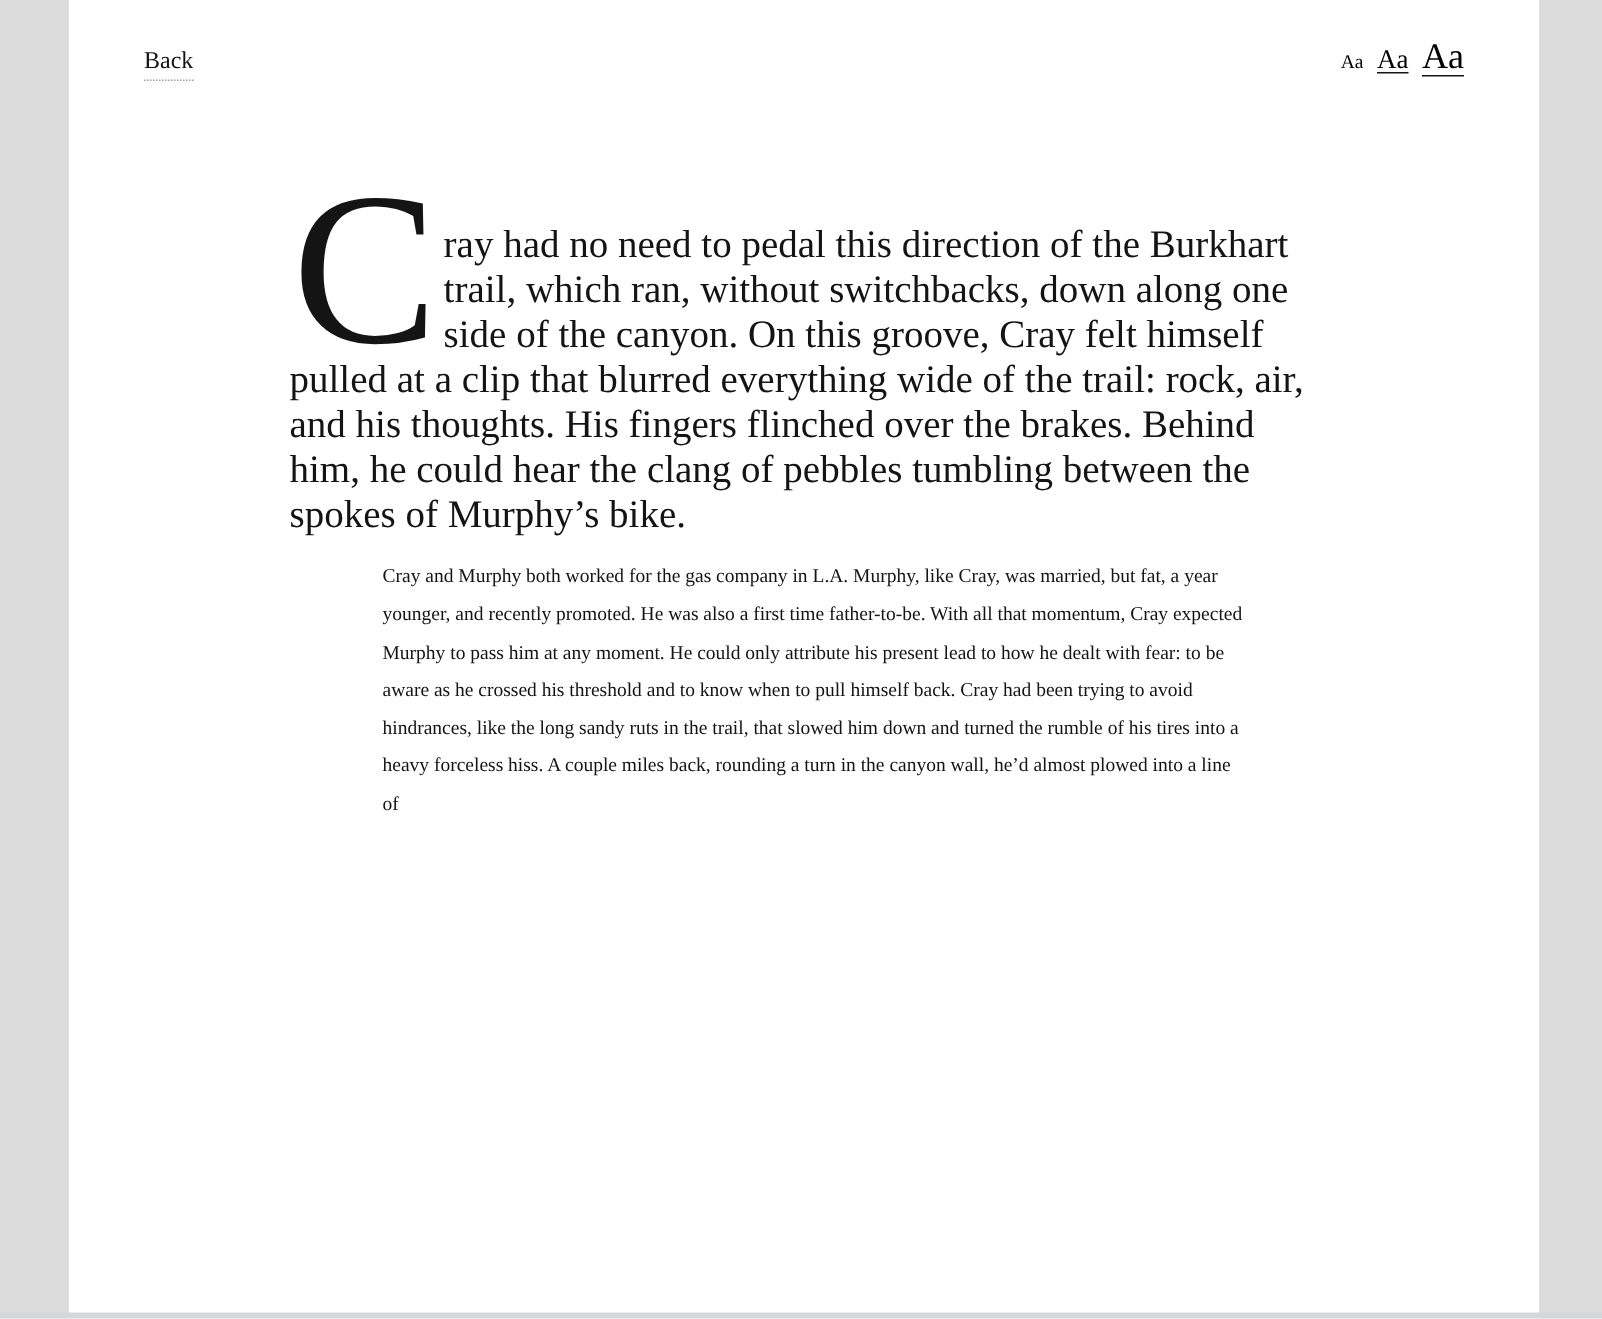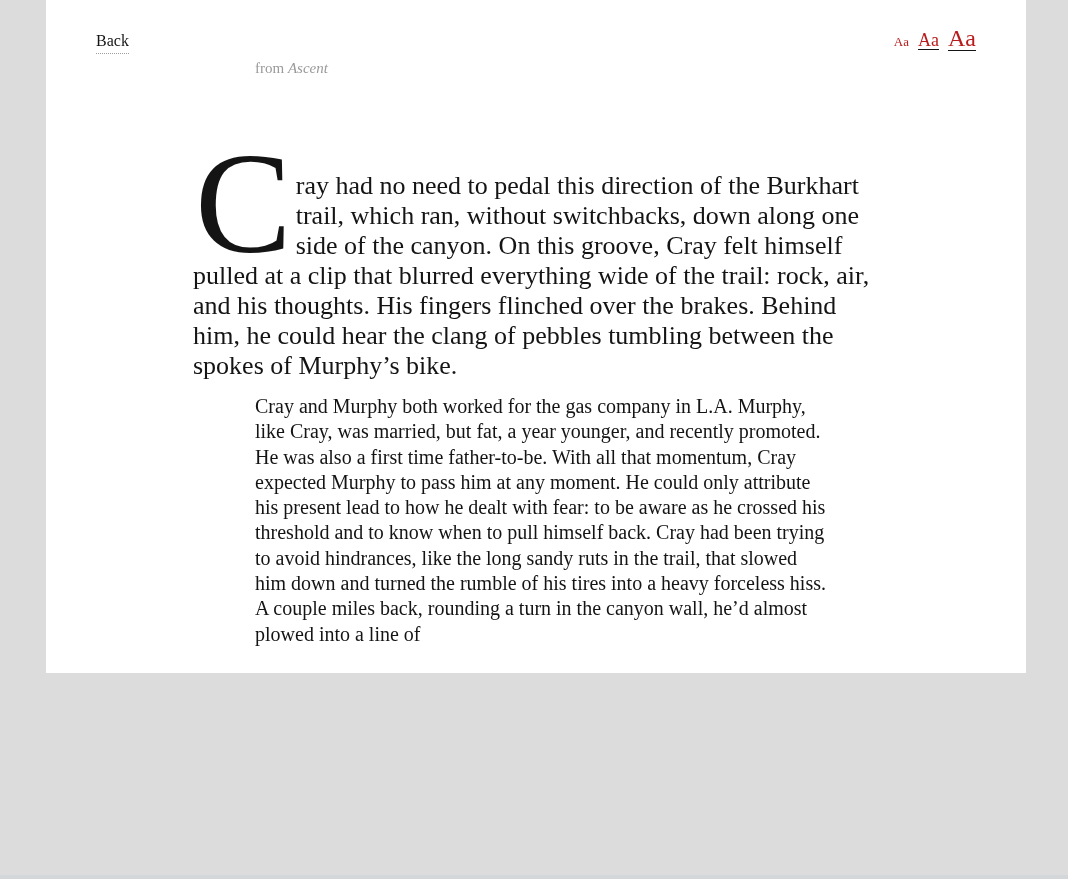--- a/index.html
+++ b/index.html
@@ -7,21 +7,21 @@
   body {
     width: 1068px; height: 879px;
     background: #dcdcdc;
     overflow: hidden;
     position: relative;
     font-family: "Liberation Serif", "DejaVu Serif", serif;
     color: #141414;
   }
   .page {
     position: absolute; left: 46px; top: 0;
-    width: 980px; height: 673px;
+    width: 980px; height: 879px;
     background: #ffffff;
     overflow: hidden;
   }
   header {
     display: flex;
     justify-content: space-between;
     align-items: baseline;
     padding: 26px 50px 0 50px;
   }
   .back {
@@ -31,21 +31,21 @@
     border-bottom: 1px dotted #9e9e9e;
     padding-bottom: 3px;
     cursor: pointer;
   }
   .font-controls {
     display: flex;
     align-items: baseline;
     gap: 9px;
   }
   .aa {
-    color: #b91c1c;
+    color: #000000;
     text-decoration: none;
     line-height: 1;
     cursor: pointer;
   }
   .aa-small  { font-size: 13px; }
   .aa-medium { font-size: 18px; border-bottom: 1px solid #141414; }
   .aa-large  { font-size: 24px; border-bottom: 1px solid #141414; }
 
   article { display: block; }
   .title {
@@ -73,21 +73,21 @@
     font-size: 145px;
     line-height: 90px;
     height: 90px;
     margin: 0 4px 0 2px;
     position: relative;
     top: -13px;
   }
   .body-para {
     margin: 13px 50px 12px 209px;
     width: 578px;
-    font-size: 20px;
+    font-size: 13px;
     line-height: 25.3px;
   }
   .bottom-bar {
     position: absolute;
     left: 0; bottom: 0;
     width: 1068px; height: 4px;
     background: #d3d7da;
     z-index: 5;
   }
 </style>
@@ -101,21 +101,20 @@
 
     <div class="font-controls">
       <a class="aa aa-small">Aa</a>
       <a class="aa aa-medium">Aa</a>
       <a class="aa aa-large">Aa</a>
     </div>
   </header>
 
   <article>
 
-    <p class="subtitle"><span>from</span> <span class="src-name">Ascent</span></p>
 
     <p class="lead"><span class="drop-cap">C</span><span>ray had no need to pedal this direction of the Burkhart trail, which ran, without switchbacks, down along one side of the canyon. On this groove, Cray felt himself pulled at a clip that blurred everything wide of the trail: rock, air, and his thoughts. His fingers flinched over the brakes. Behind him, he could hear the clang of pebbles tumbling between the spokes of Murphy’s bike.</span></p>
 
     <p class="body-para">Cray and Murphy both worked for the gas company in L.A. Murphy, like Cray, was married, but fat, a year younger, and recently promoted. He was also a first time father-to-be. With all that momentum, Cray expected Murphy to pass him at any moment. He could only attribute his present lead to how he dealt with fear: to be aware as he crossed his threshold and to know when to pull himself back. Cray had been trying to avoid hindrances, like the long sandy ruts in the trail, that slowed him down and turned the rumble of his tires into a heavy forceless hiss. A couple miles back, rounding a turn in the canyon wall, he’d almost plowed into a line of</p>
   </article>
 
 </div>
 
 <div class="bottom-bar"></div>
 

